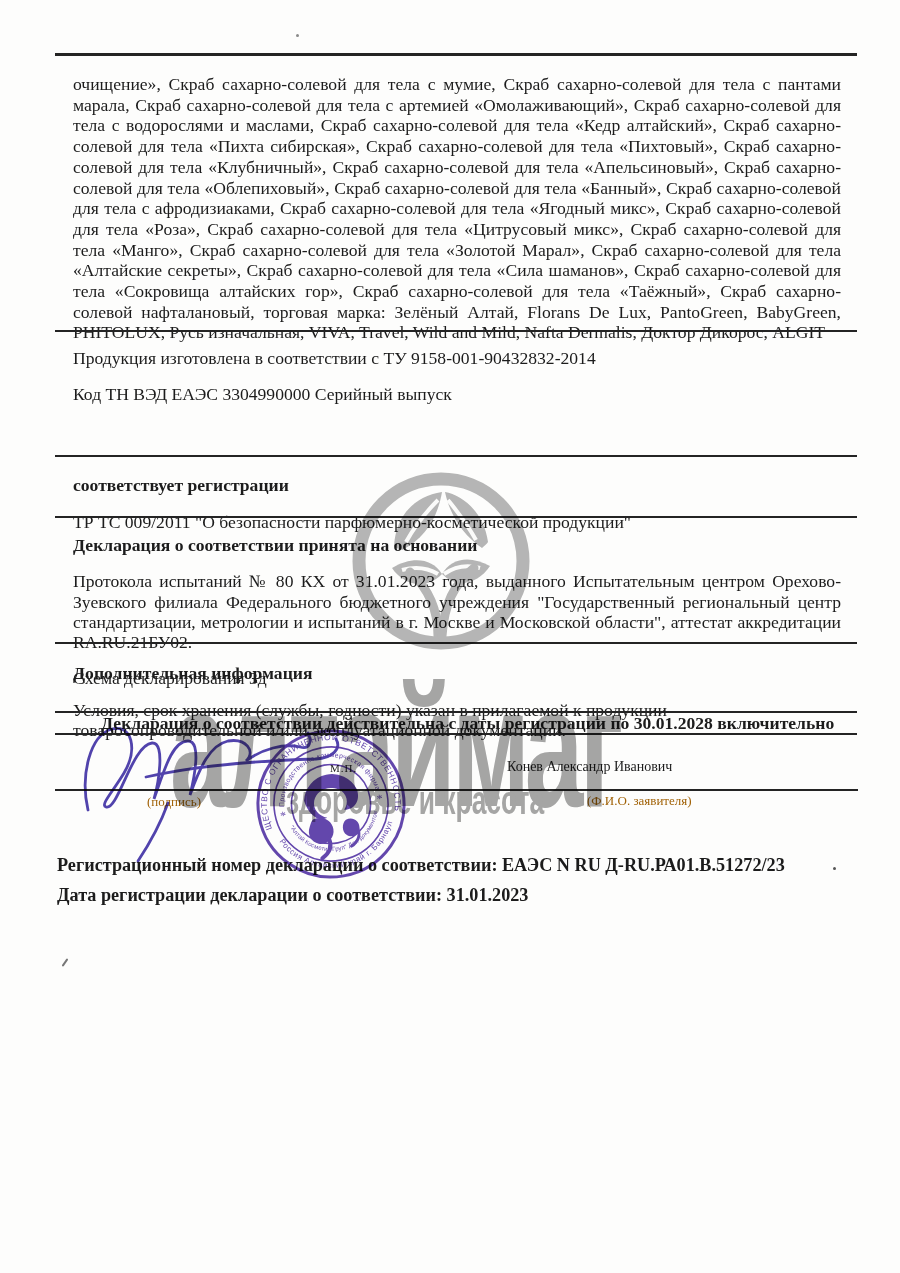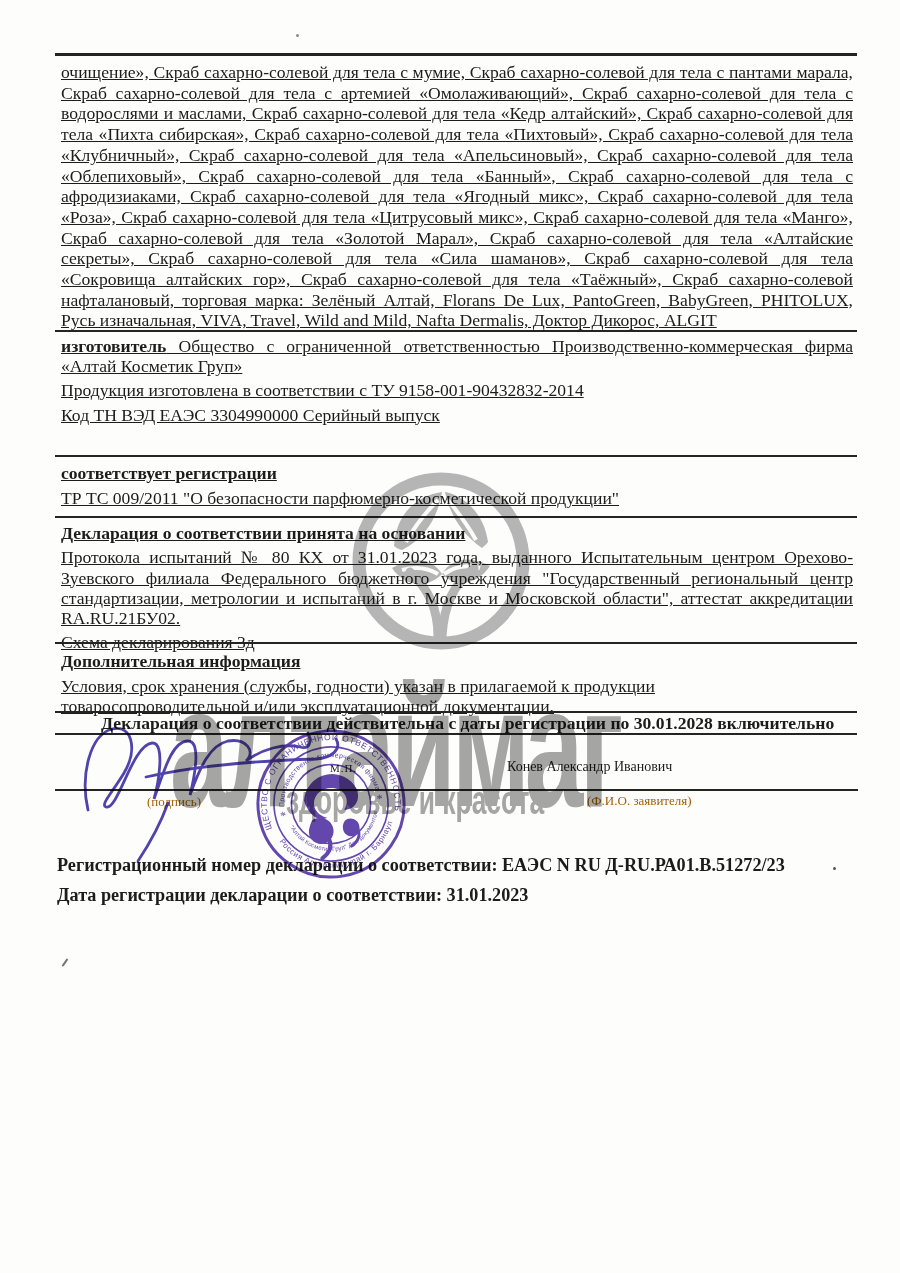--- a/index.html
+++ b/index.html
@@ -14,21 +14,21 @@
   .r2{top:330px;}
   .r3{top:455px;}
   .r4{top:516px;}
   .r5{top:642px;}
   .r6{top:711px;}
   .r7{top:733px;}
   .r8{top:789px;width:803px;}
   
   .txt{position:absolute;left:57px;width:800px;font-size:17.6px;line-height:20.7px;}
   .just{text-align:justify;}
-  .txt p{margin:4px;text-decoration:underline;}
+  .txt p{margin:16px;}
   .products{top:58px;}
   .manu{top:332px;line-height:20.2px;}
   .comp{top:459px;}
   .basis{top:519px;line-height:20.3px;}
   .addl{top:647px;}
   .addl .body{width:680px;text-align:left;}
   .validity{top:714px;font-weight:bold;line-height:19px;margin-left:44px;}
   .b{font-weight:bold;}
   .reg{font-weight:bold;font-size:18.2px;width:830px;}
   .reg-num{top:855px;}
@@ -74,21 +74,20 @@
 
     <div class="rule r1"></div>
 
     <div class="txt just products">
       <p>очищение», Скраб сахарно-солевой для тела с мумие, Скраб сахарно-солевой для тела с пантами марала, Скраб сахарно-солевой для тела с артемией «Омолаживающий», Скраб сахарно-солевой для тела с водорослями и маслами, Скраб сахарно-солевой для тела «Кедр алтайский», Скраб сахарно-солевой для тела «Пихта сибирская», Скраб сахарно-солевой для тела «Пихтовый», Скраб сахарно-солевой для тела «Клубничный», Скраб сахарно-солевой для тела «Апельсиновый», Скраб сахарно-солевой для тела «Облепиховый», Скраб сахарно-солевой для тела «Банный», Скраб сахарно-солевой для тела с афродизиаками, Скраб сахарно-солевой для тела «Ягодный микс», Скраб сахарно-солевой для тела «Роза», Скраб сахарно-солевой для тела «Цитрусовый микс», Скраб сахарно-солевой для тела «Манго», Скраб сахарно-солевой для тела «Золотой Марал», Скраб сахарно-солевой для тела «Алтайские секреты», Скраб сахарно-солевой для тела «Сила шаманов», Скраб сахарно-солевой для тела «Сокровища алтайских гор», Скраб сахарно-солевой для тела «Таёжный», Скраб сахарно-солевой нафталановый, торговая марка: Зелёный Алтай, Florans De Lux, PantoGreen, BabyGreen, PHITOLUX, Русь изначальная, VIVA, Travel, Wild and Mild, Nafta Dermalis, Доктор Дикорос, ALGIT</p>
     </div>
 
     <div class="rule r2"></div>
 
     <div class="txt just manu">
-      <p><b class="b">изготовитель</b><span> Общество с ограниченной ответственностью Производственно-коммерческая фирма «Алтай Косметик Груп»</span></p>
       <p>Продукция изготовлена в соответствии с  ТУ 9158-001-90432832-2014</p>
       <p>Код ТН ВЭД ЕАЭС 3304990000 Серийный выпуск</p>
     </div>
 
     <div class="rule r3"></div>
 
     <div class="txt comp">
       <p class="b">соответствует регистрации</p>
       <p>ТР ТС 009/2011 "О безопасности парфюмерно-косметической продукции"</p>
     </div>

